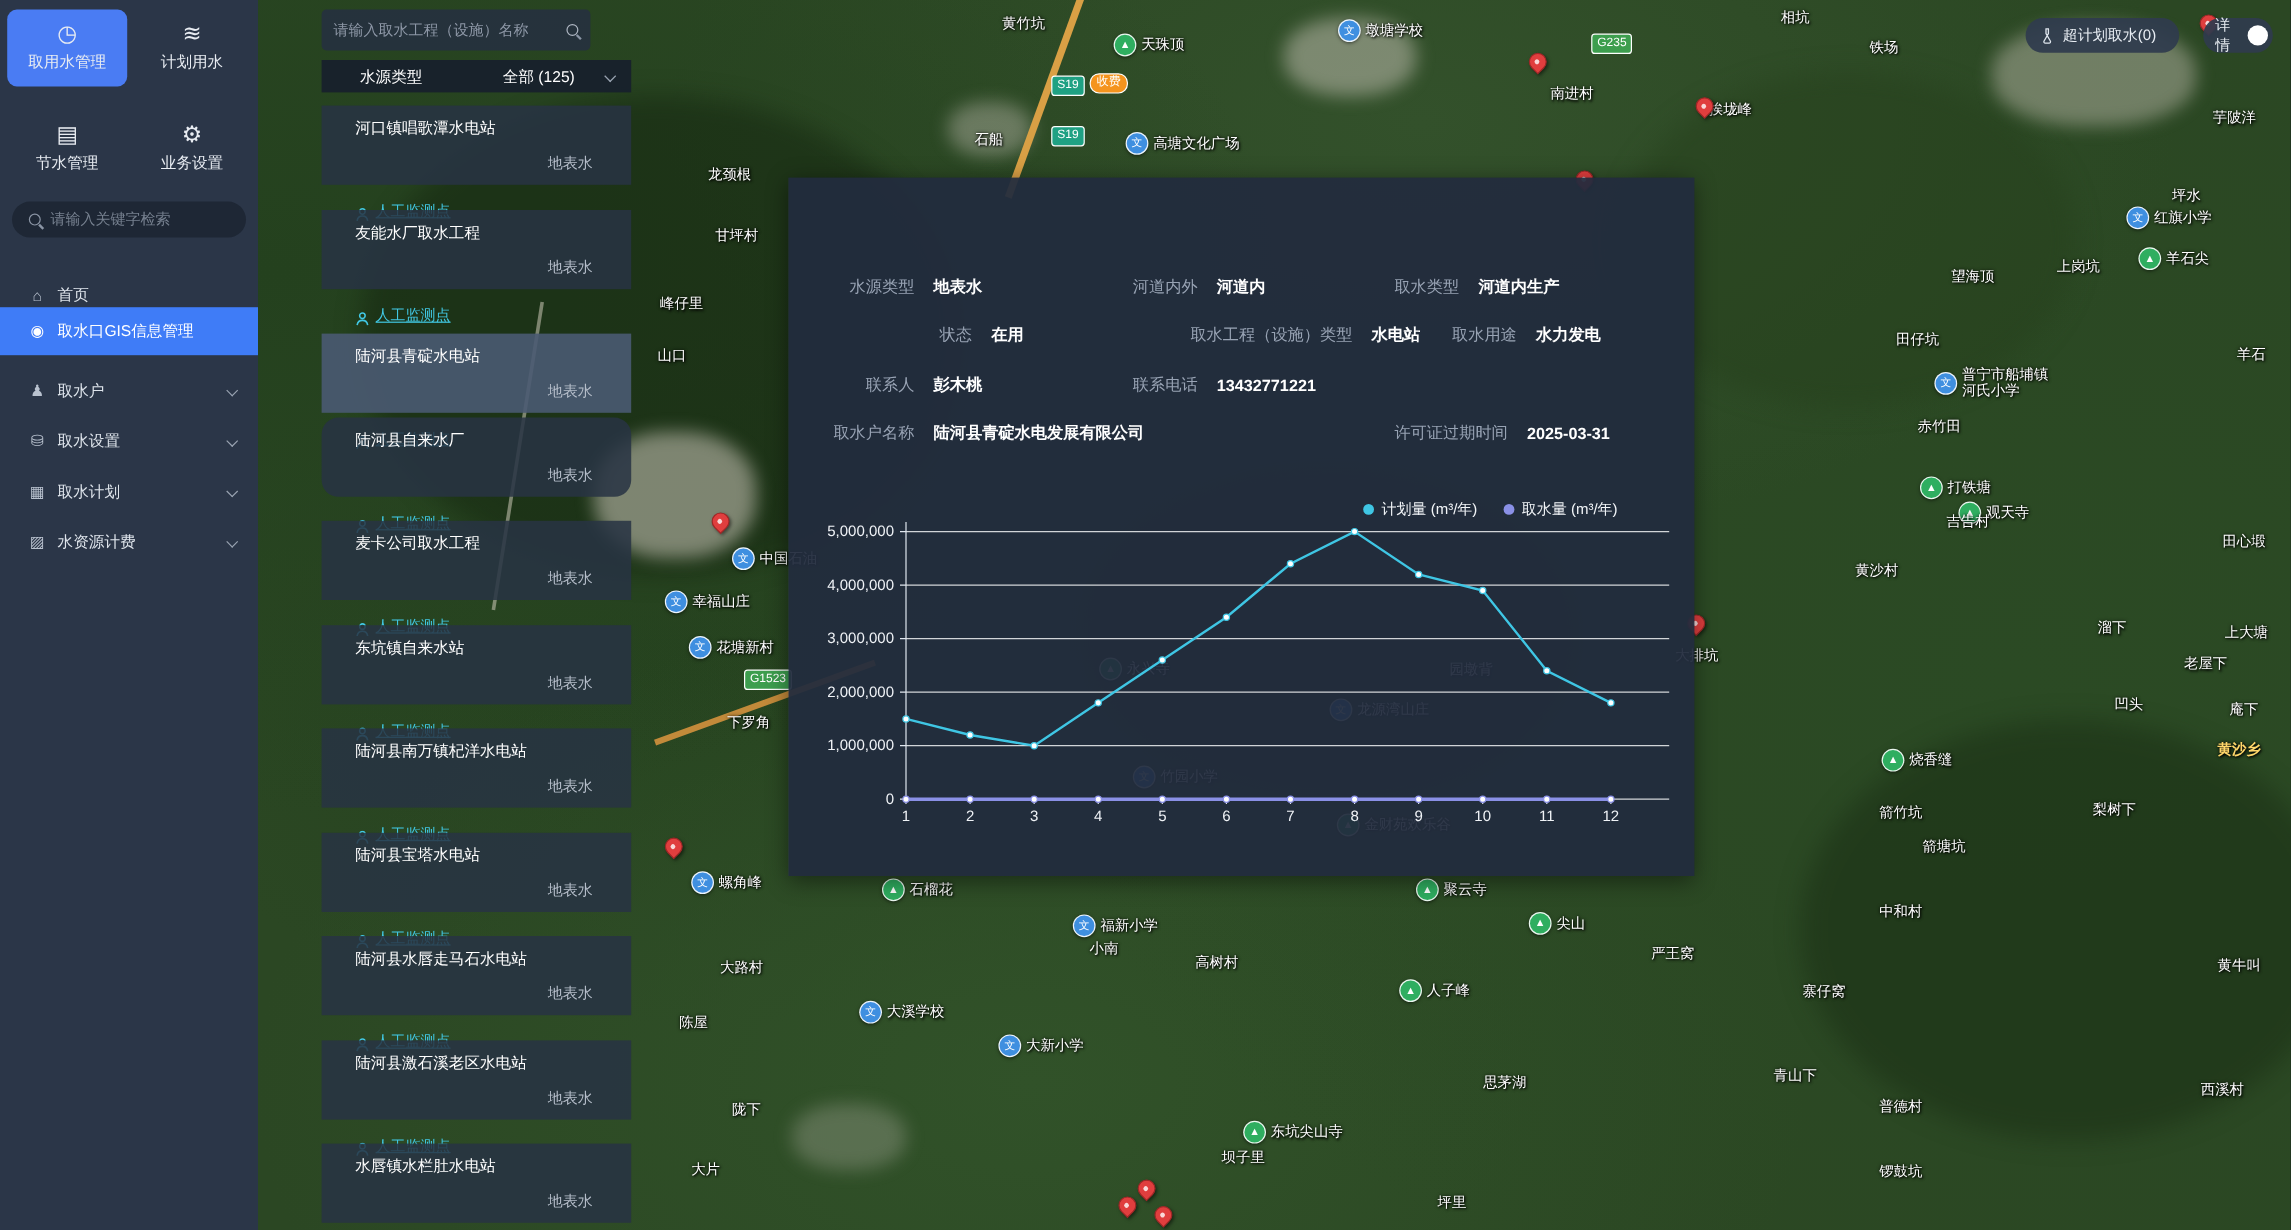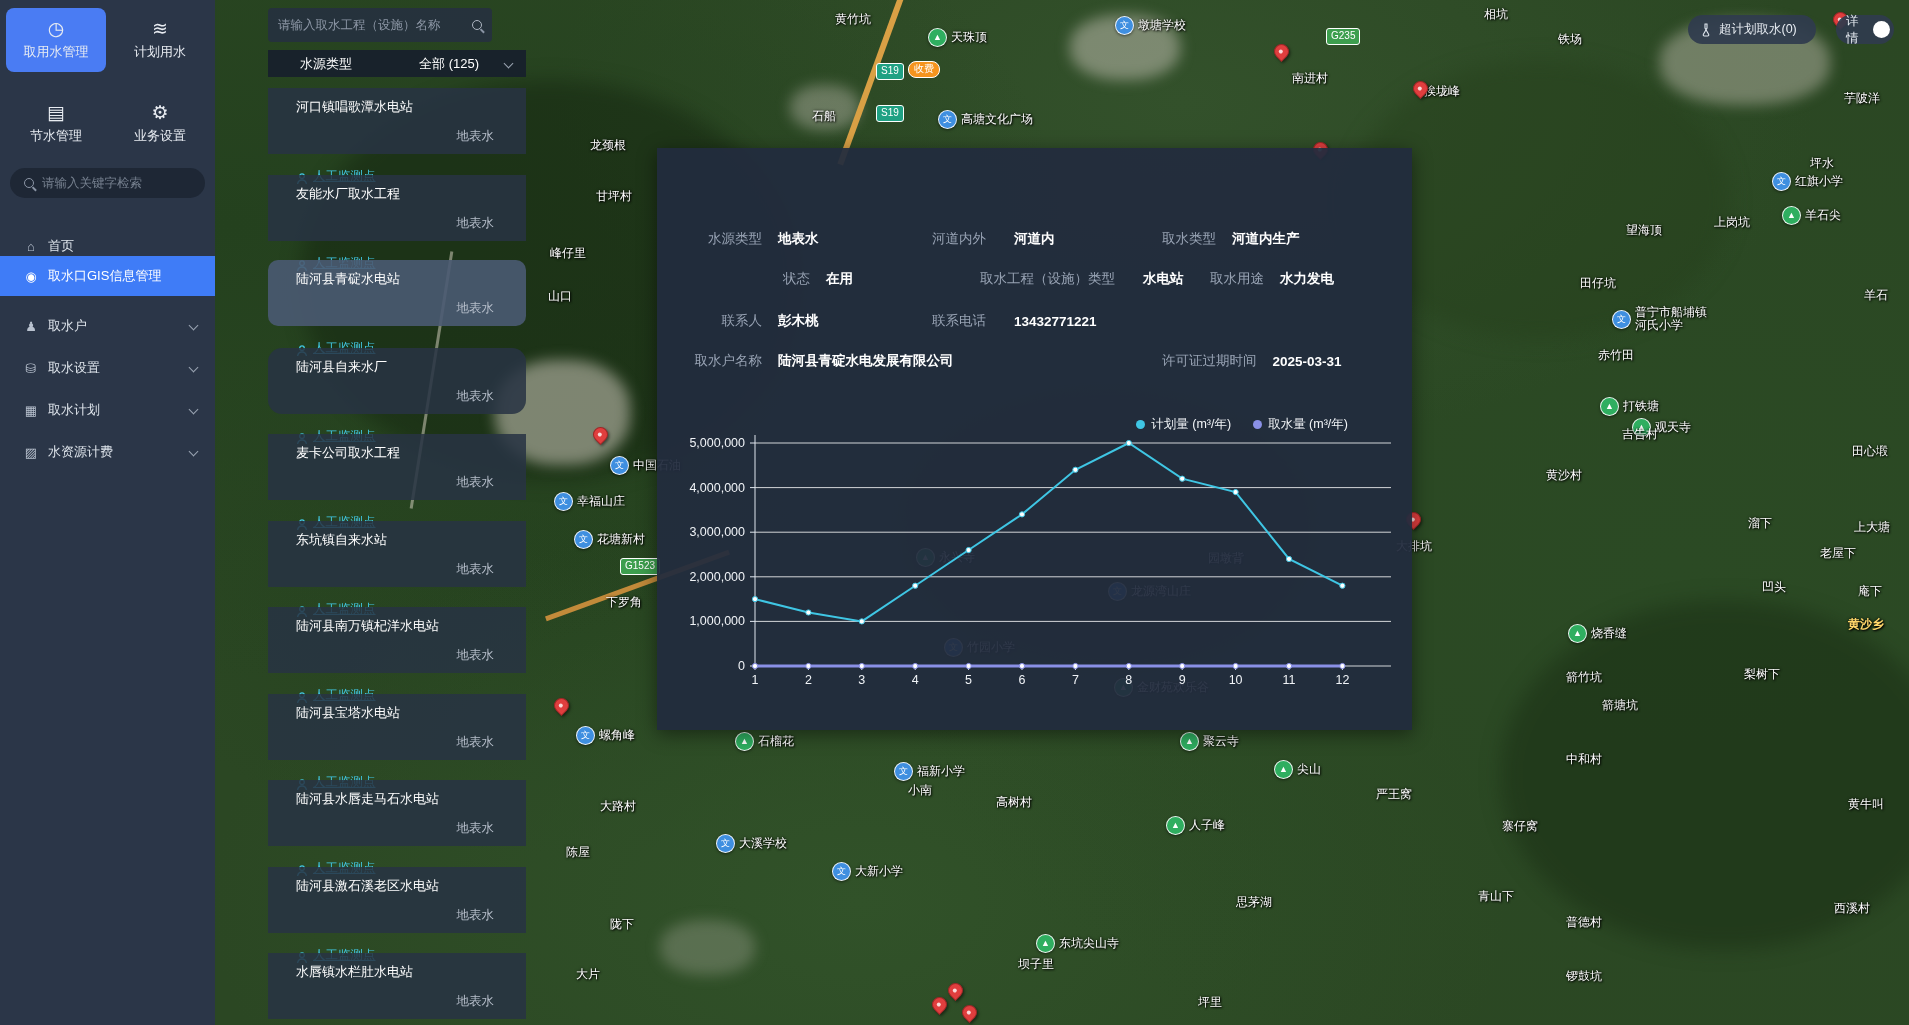--- a/index.html
+++ b/index.html
@@ -85,21 +85,21 @@
      background:rgba(34,44,62,.94);box-shadow:0 4px 18px rgba(0,0,0,.45);}
   #modal-head{position:absolute;left:0;top:0;width:100%;height:40px;
      border-bottom:1px solid rgba(255,255,255,.09);background:rgba(20,28,42,.45);box-sizing:border-box;}
   #modal-title{position:absolute;left:22px;top:11px;font-size:15px;color:#fff;}
   #modal-close{position:absolute;right:26px;top:9px;font-size:17px;color:#cdd5e0;cursor:pointer;}
   .frow{position:absolute;left:0;width:100%;height:20px;font-size:13.5px;}
   .fcell{position:absolute;display:flex;align-items:center;}
   .fcell .fl{color:#98a3b4;}
   .fcell .fv{color:#fff;font-weight:bold;margin-left:16px;}
   .fcell.c1{left:0px;} .fcell.c1 .fl{display:inline-block;width:105px;text-align:right;}
-  .fcell.c2{left:275px;gap:12px;} .fcell.c3{left:505px;}
+  .fcell.c2{left:287px;} .fcell.c3{left:505px;}
   #chart-legend{position:absolute;top:268px;right:64px;display:flex;gap:22px;align-items:center;
      font-size:12.5px;color:#f2f5f8;}
   .leg-item{display:flex;align-items:center;gap:6px;}
   .leg-dot{width:9px;height:9px;border-radius:50%;}
   #chart-svg{position:absolute;left:18px;top:278px;}
 </style>
 </head>
 <body>
 
 <div id="map">
@@ -287,21 +287,21 @@
       <div class="nm">友能水厂取水工程</div>
       <div class="sub">
         <svg width="12" height="12" viewBox="0 0 12 12">
           <circle cx="6" cy="3.2" r="2.3" fill="none" stroke="#41c7e3" stroke-width="1.3"></circle>
           <path d="M1.6 11c.4-2.6 2.2-4 4.4-4s4 1.4 4.4 4" fill="none" stroke="#41c7e3" stroke-width="1.3"></path>
         </svg>
         <span class="mon">人工监测点</span>
       </div>
       <span class="src">地表水</span>
     </div>
-    <div class="station-card selected" style="top: 260px; border-radius: 10px;">
+    <div class="station-card selected" style="top: 278px;">
       <div class="nm">陆河县青碇水电站</div>
       <div class="sub">
         <svg width="12" height="12" viewBox="0 0 12 12">
           <circle cx="6" cy="3.2" r="2.3" fill="none" stroke="#41c7e3" stroke-width="1.3"></circle>
           <path d="M1.6 11c.4-2.6 2.2-4 4.4-4s4 1.4 4.4 4" fill="none" stroke="#41c7e3" stroke-width="1.3"></path>
         </svg>
         <span class="mon">人工监测点</span>
       </div>
       <span class="src">地表水</span>
     </div>

